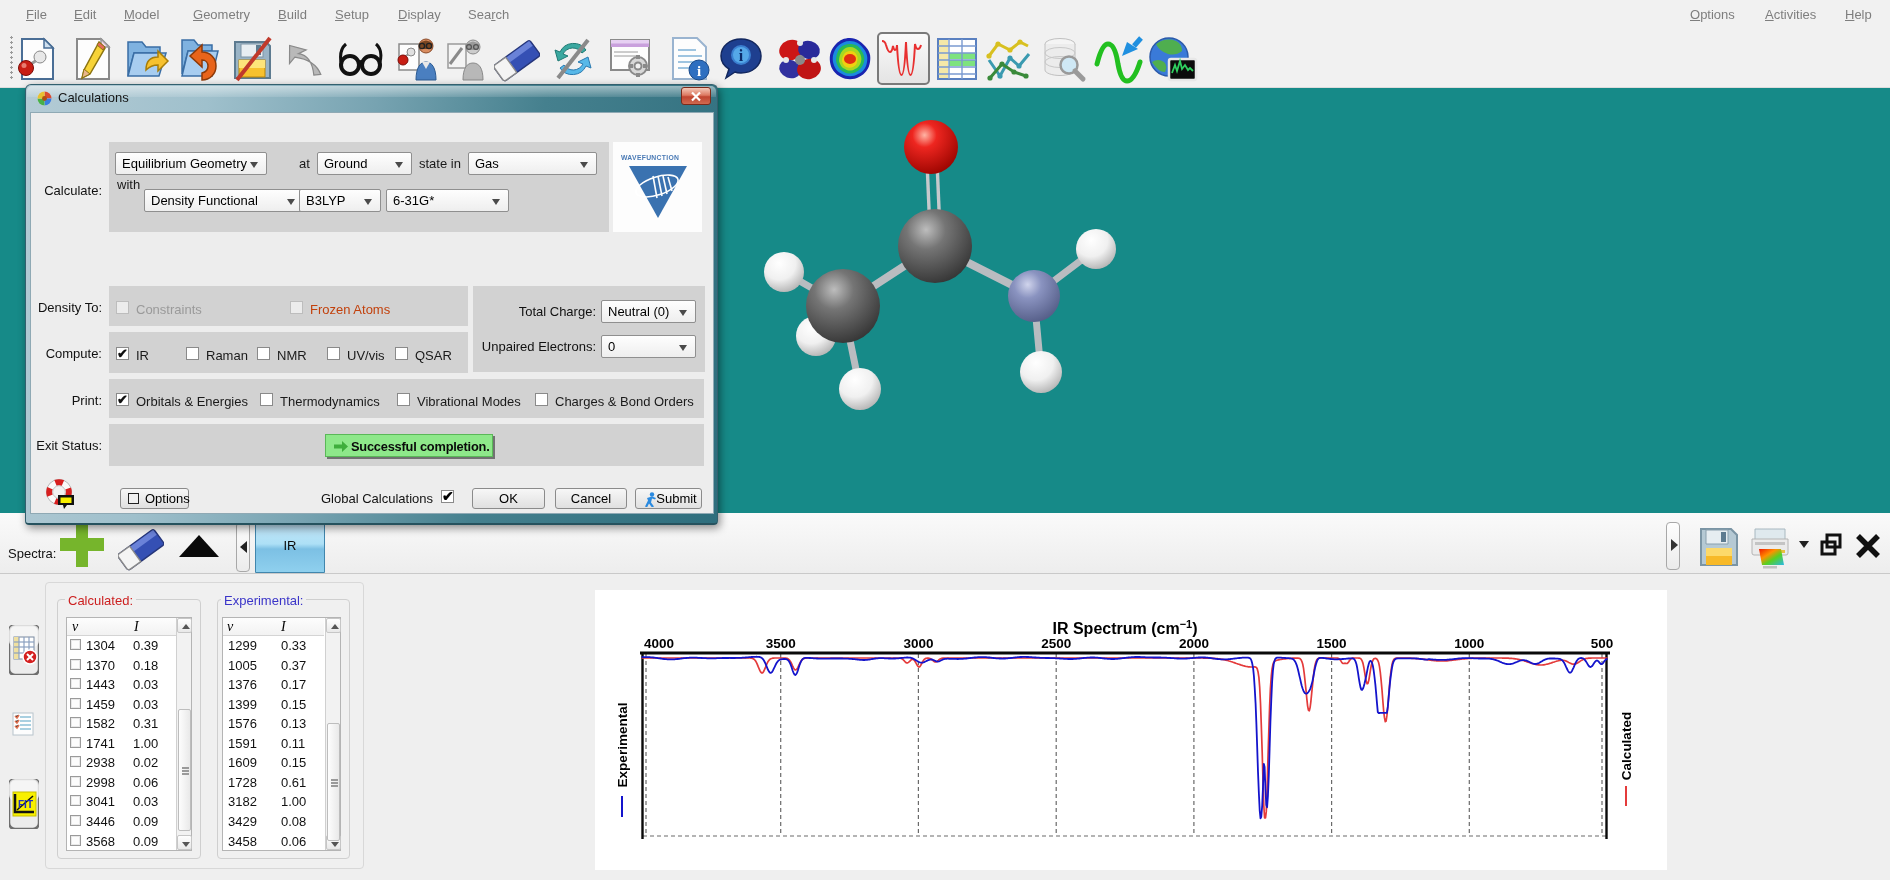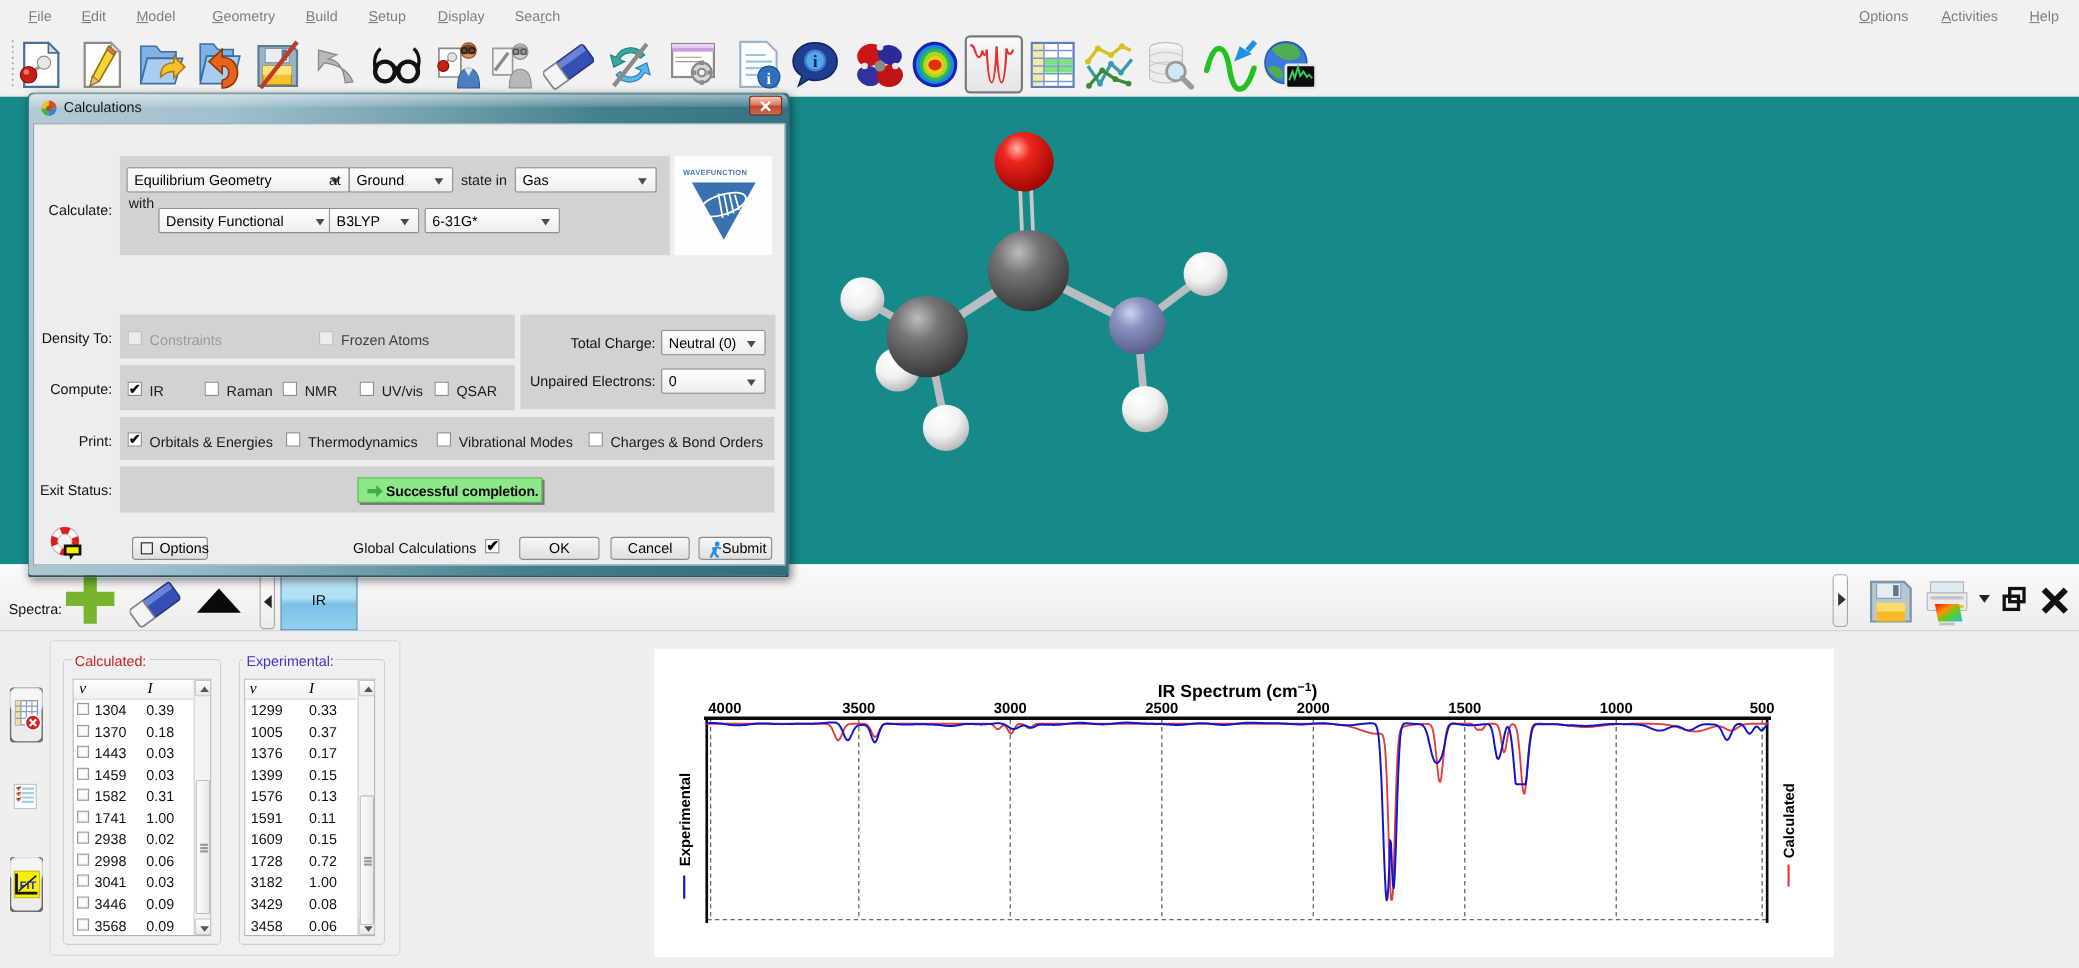--- a/index.html
+++ b/index.html
@@ -447,21 +447,21 @@
 <div class="trow" style="left:66px;top:792.4px;width:110px;height:19px"><span class="cbx" style="left:4px;top:3px"></span><span class="ab" style="left:20px;top:2px">3041</span><span class="ab" style="left:67px;top:2px">0.03</span></div>
 <div class="trow" style="left:66px;top:812.0px;width:110px;height:19px"><span class="cbx" style="left:4px;top:3px"></span><span class="ab" style="left:20px;top:2px">3446</span><span class="ab" style="left:67px;top:2px">0.09</span></div>
 <div class="trow" style="left:66px;top:831.5px;width:92px;height:19px"><span class="cbx" style="left:4px;top:3px"></span><span class="ab" style="left:20px;top:2px">3568</span><span class="ab" style="left:67px;top:2px">0.09</span></div>
 <div class="trow" style="left:222px;top:636.0px;width:103px;height:19px"><span class="ab" style="left:6px;top:2px">1299</span><span class="ab" style="left:59px;top:2px">0.33</span></div>
 <div class="trow" style="left:222px;top:655.5px;width:103px;height:19px"><span class="ab" style="left:6px;top:2px">1005</span><span class="ab" style="left:59px;top:2px">0.37</span></div>
 <div class="trow" style="left:222px;top:675.1px;width:103px;height:19px"><span class="ab" style="left:6px;top:2px">1376</span><span class="ab" style="left:59px;top:2px">0.17</span></div>
 <div class="trow" style="left:222px;top:694.6px;width:103px;height:19px"><span class="ab" style="left:6px;top:2px">1399</span><span class="ab" style="left:59px;top:2px">0.15</span></div>
 <div class="trow" style="left:222px;top:714.2px;width:103px;height:19px"><span class="ab" style="left:6px;top:2px">1576</span><span class="ab" style="left:59px;top:2px">0.13</span></div>
 <div class="trow" style="left:222px;top:733.8px;width:103px;height:19px"><span class="ab" style="left:6px;top:2px">1591</span><span class="ab" style="left:59px;top:2px">0.11</span></div>
 <div class="trow" style="left:222px;top:753.3px;width:103px;height:19px"><span class="ab" style="left:6px;top:2px">1609</span><span class="ab" style="left:59px;top:2px">0.15</span></div>
-<div class="trow" style="left:222px;top:772.9px;width:103px;height:19px"><span class="ab" style="left:6px;top:2px">1728</span><span class="ab" style="left:59px;top:2px">0.72</span></div>
+<div class="trow" style="left:222px;top:772.9px;width:103px;height:19px"><span class="ab" style="left:6px;top:2px">1728</span><span class="ab" style="left:59px;top:2px">0.61</span></div>
 <div class="trow" style="left:222px;top:792.4px;width:103px;height:19px"><span class="ab" style="left:6px;top:2px">3182</span><span class="ab" style="left:59px;top:2px">1.00</span></div>
 <div class="trow" style="left:222px;top:812.0px;width:103px;height:19px"><span class="ab" style="left:6px;top:2px">3429</span><span class="ab" style="left:59px;top:2px">0.08</span></div>
 <div class="trow" style="left:222px;top:831.5px;width:103px;height:19px"><span class="ab" style="left:6px;top:2px">3458</span><span class="ab" style="left:59px;top:2px">0.06</span></div>
 <div id="chartpanel">
 <svg width="1072" height="280" viewBox="0 0 1072 280">
 <text x="530" y="44" font-size="16" font-weight="bold" fill="#000" text-anchor="middle" font-family="Liberation Sans">IR Spectrum (cm<tspan baseline-shift="super" font-size="11">−1</tspan>)</text>
 <g font-size="13.5" font-weight="bold" fill="#000" text-anchor="middle" font-family="Liberation Sans">
 <text x="64" y="58">4000</text>
         <text x="185.7" y="58">3500</text>
         <text x="323.4" y="58">3000</text>
@@ -506,21 +506,21 @@
     </svg>
 <span class="ab" style="left:32px;top:5px;font-size:13px;color:#151515">Calculations</span>
 <div class="ab" style="left:655px;top:2px;width:30px;height:18px;background:linear-gradient(#f4c8b8,#dd7a62 45%,#c04530 55%,#d06a50);border:1px solid #7a2a1a;border-radius:3px">
 <svg class="ab" style="left:8px;top:3px" width="12" height="11" viewBox="0 0 12 11">
         <path d="M2 1.5 L10 9.5 M10 1.5 L2 9.5" stroke="#fff" stroke-width="2.2"></path>
       </svg>
     </div>
 <div id="dcontent">
 <span class="dlbl" style="left:0;width:71px;top:70px">Calculate:</span>
 <div class="dpan" style="left:78px;top:29px;width:500px;height:90px"></div>
-<div class="combo" style="left:84px;top:39px;width:203px">Equilibrium Geometry</div>
+<div class="combo" style="left:84px;top:39px;width:152px">Equilibrium Geometry</div>
 <span class="cblb" style="left:268px;top:43px">at</span>
 <div class="combo" style="left:286px;top:39px;width:95px">Ground</div>
 <span class="cblb" style="left:388px;top:43px">state in</span>
 <div class="combo" style="left:437px;top:39px;width:129px">Gas</div>
 <span class="cblb" style="left:86px;top:64px">with</span>
 <div class="combo" style="left:113px;top:76px;width:160px">Density Functional</div>
 <div class="combo" style="left:268px;top:76px;width:82px">B3LYP</div>
 <div class="combo" style="left:355px;top:76px;width:123px">6-31G*</div>
 <div class="ab" style="left:582px;top:29px;width:89px;height:90px;background:#fdfdfd">
 <div class="ab" style="left:8px;top:12px;font-size:6.8px;font-weight:bold;color:#4a7ab5;letter-spacing:.3px">WAVEFUNCTION</div>
@@ -533,21 +533,21 @@
             <line x1="36" y1="12" x2="40" y2="30"></line>
             <line x1="41" y1="13" x2="45" y2="27"></line>
           </g>
         </svg>
 </div>
 <span class="dlbl" style="left:0;width:71px;top:187px">Density To:</span>
 <div class="dpan" style="left:78px;top:173px;width:359px;height:40px"></div>
 <span class="cb dis" style="left:85px;top:188px"></span>
       <span class="cblb" style="left:105px;top:189px;color:#9a9a9a">Constraints</span>
 <span class="cb dis" style="left:259px;top:188px"></span>
-      <span class="cblb" style="left:279px;top:189px;color:#404040">Frozen Atoms</span>
+      <span class="cblb" style="left:279px;top:189px;color:#c2410c">Frozen Atoms</span>
 <div class="dpan" style="left:442px;top:173px;width:232px;height:86px"></div>
 <span class="dlbl" style="left:442px;width:123px;top:191px">Total Charge:</span>
 <div class="combo" style="left:570px;top:187px;width:95px">Neutral (0)</div>
 <span class="dlbl" style="left:420px;width:145px;top:226px">Unpaired Electrons:</span>
 <div class="combo" style="left:570px;top:222px;width:95px">0</div>
 <span class="dlbl" style="left:0;width:71px;top:233px">Compute:</span>
 <div class="dpan" style="left:78px;top:219px;width:359px;height:41px"></div>
 <span class="cb ck" style="left:85px;top:234px"></span>
       <span class="cblb" style="left:105px;top:235px">IR</span>
 <span class="cb" style="left:155px;top:234px"></span>

